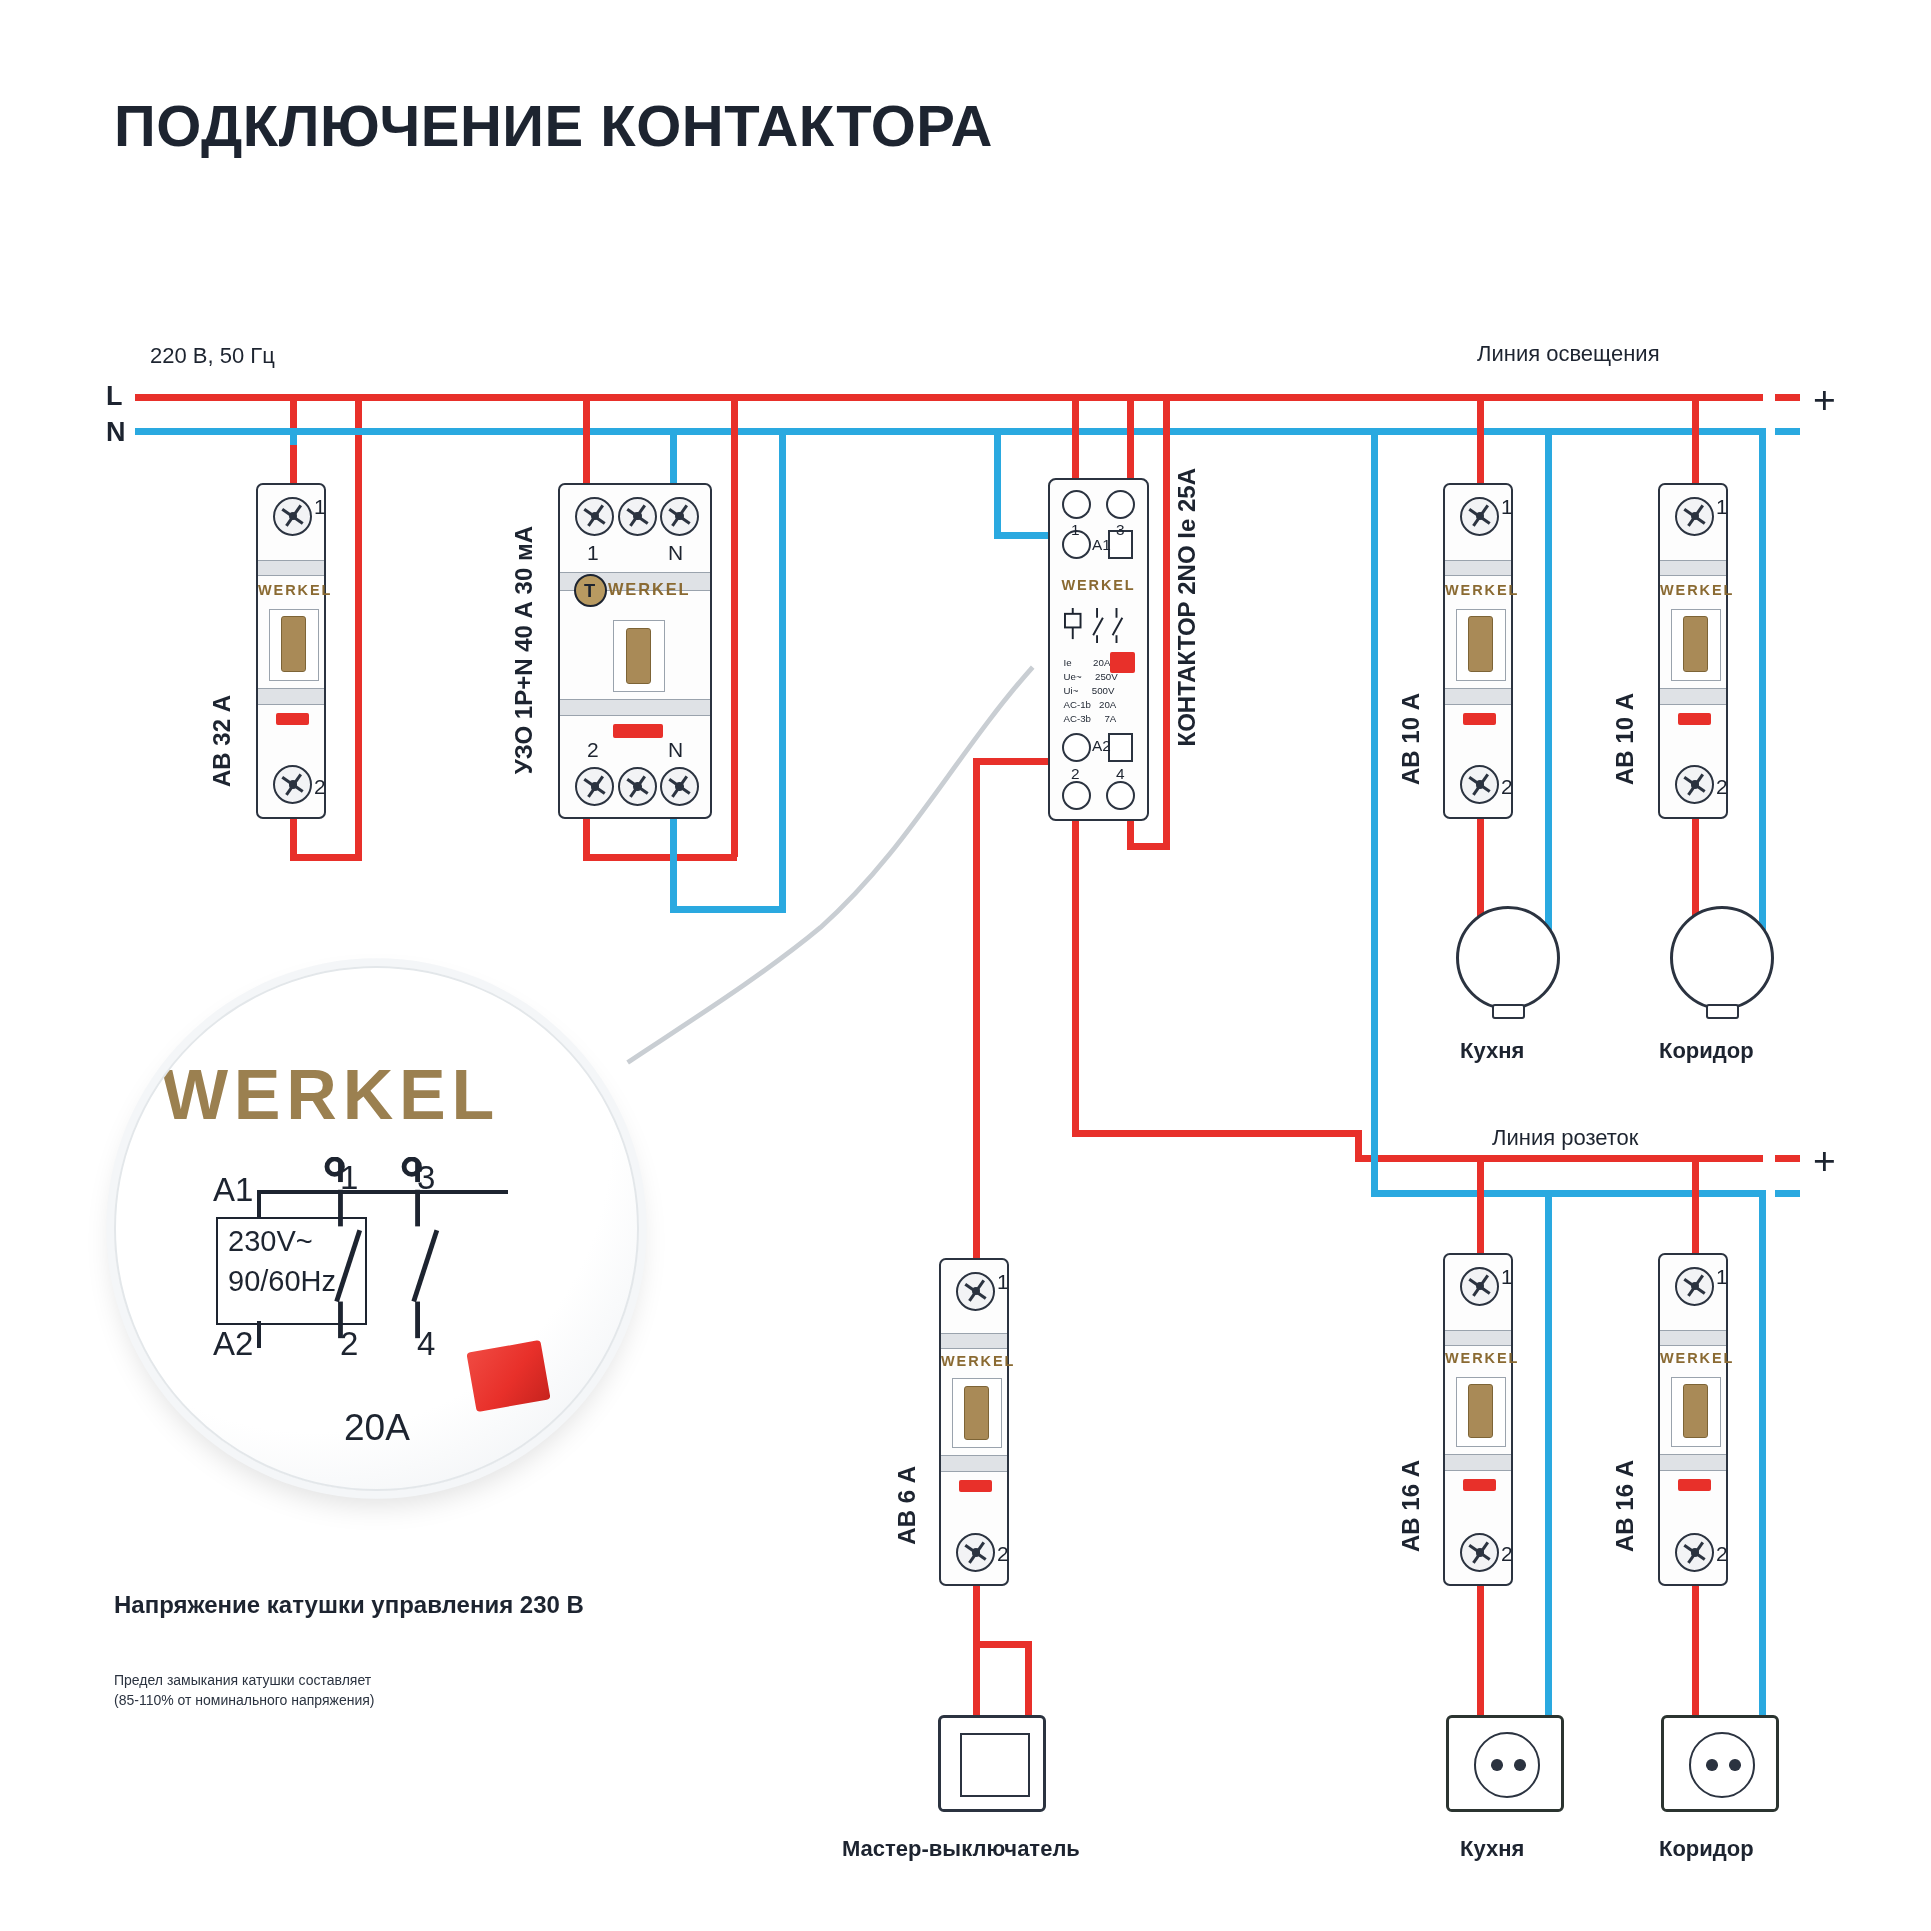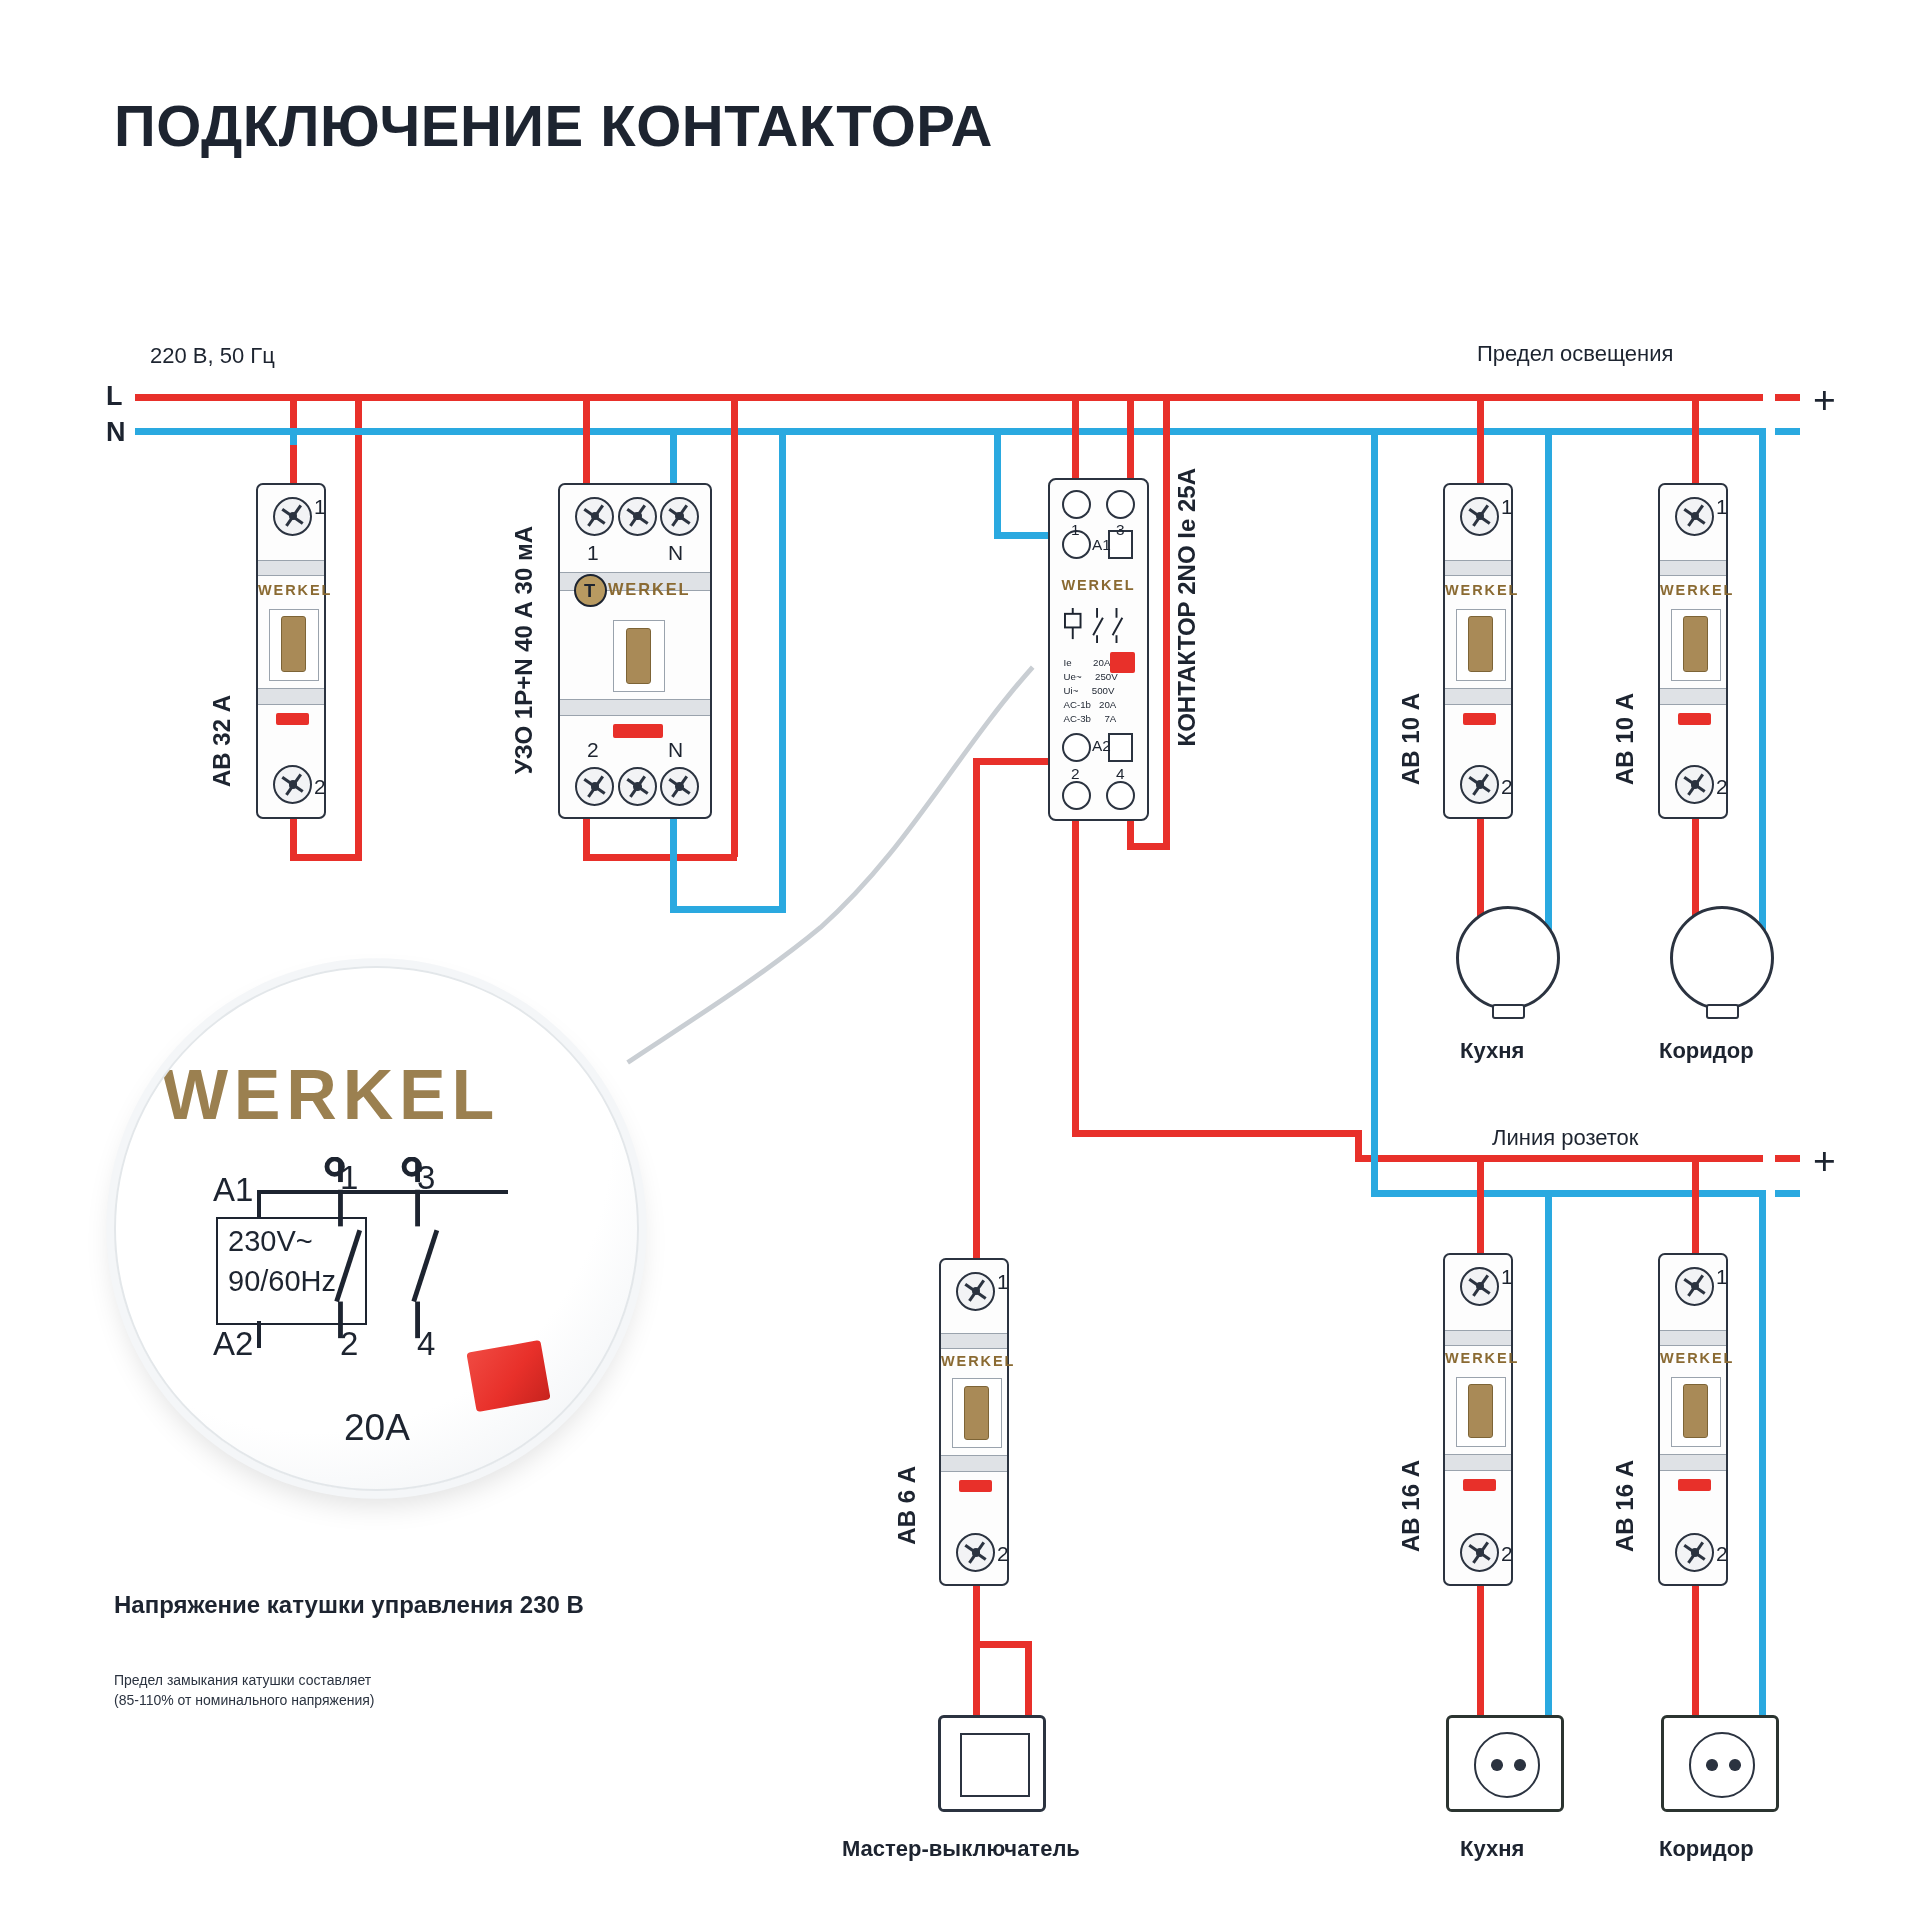--- a/index.html
+++ b/index.html
@@ -120,21 +120,21 @@
 <body>
 
 <div class="root">
 
   <div class="title">ПОДКЛЮЧЕНИЕ КОНТАКТОРА</div>
 
   <div class="label" style="left:150px;top:343px;">220 В, 50 Гц</div>
   <div class="label label-b" style="left:106px;top:381px;font-size:27px;">L</div>
   <div class="label label-b" style="left:106px;top:417px;font-size:27px;">N</div>
 
-  <div class="label" style="left:1477px;top:341px;">Предел освещения</div>
+  <div class="label" style="left:1477px;top:341px;">Линия освещения</div>
   <div class="label" style="left:1492px;top:1125px;">Линия розеток</div>
 
   <div class="wire red hline" style="left:135px;top:394px;width:1612px;"></div>
 
   <div class="wire blue hline" style="left:135px;top:428px;width:1612px;"></div>
 
   <div class="dash red" style="left:1738px;top:394px;width:25px;"></div>
   <div class="dash red" style="left:1775px;top:394px;width:25px;"></div>
   <div class="dash blue" style="left:1738px;top:428px;width:25px;"></div>
   <div class="dash blue" style="left:1775px;top:428px;width:25px;"></div>

